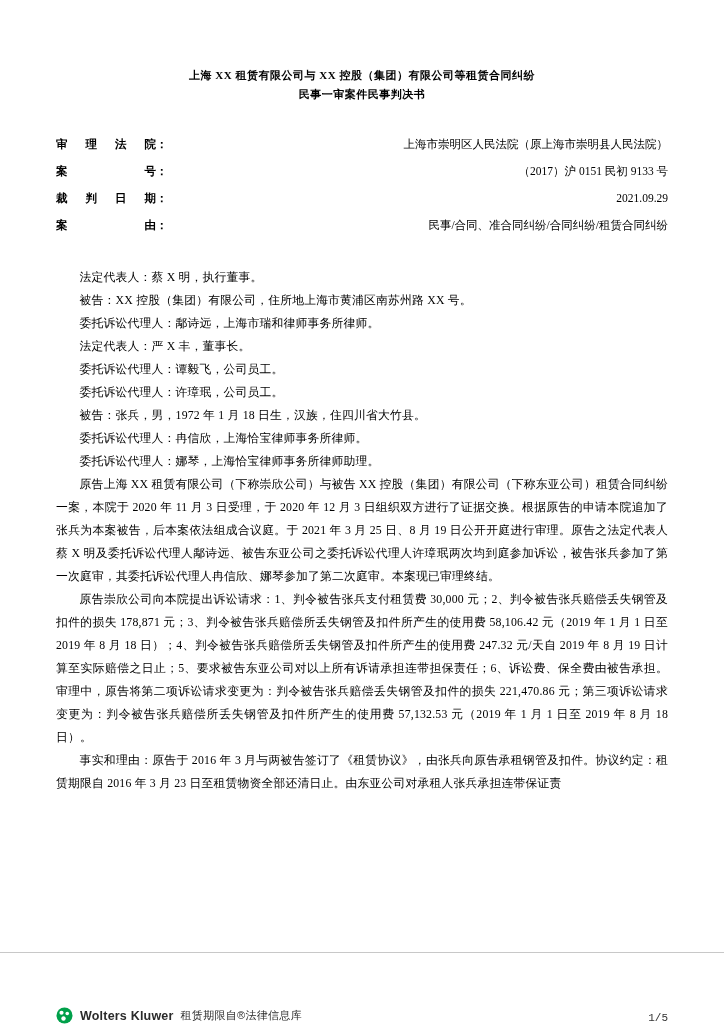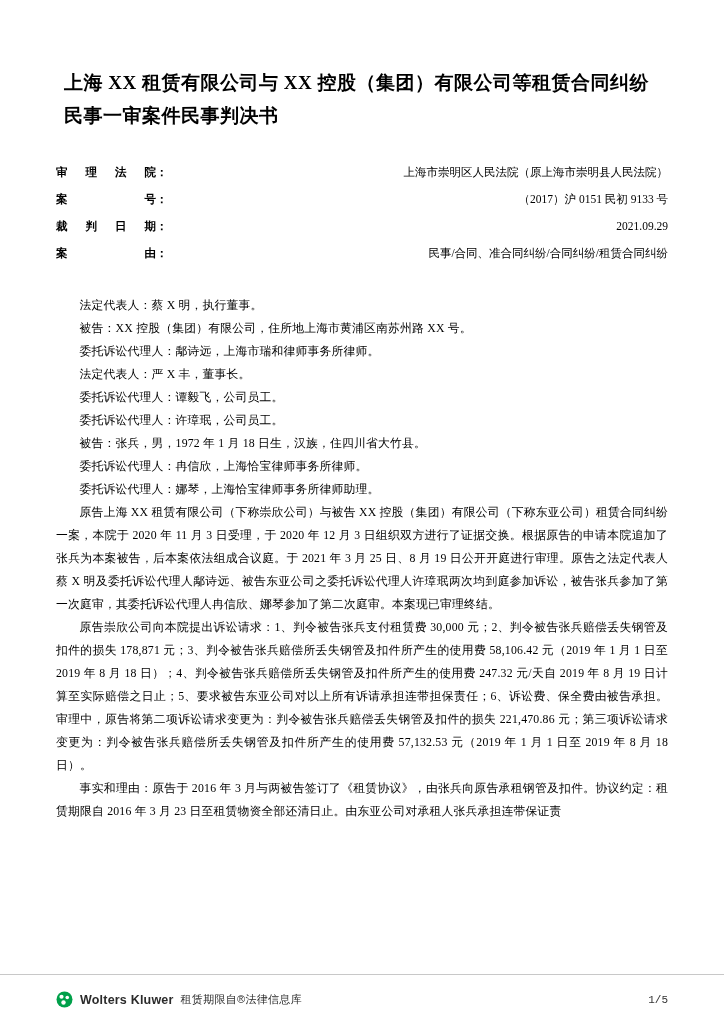--- a/index.html
+++ b/index.html
@@ -15,22 +15,22 @@
     position: relative;
     box-sizing: border-box;
     font-family: "Liberation Serif", "DejaVu Serif", serif;
     color: #000000;
     overflow: hidden;
   }
   .content {
     padding: 66px 56px 0 56px;
   }
   .doc-title {
-    text-align: left;
-    font-size: 19px;
+    text-align: center;
+    font-size: 11px;
     font-weight: bold;
     line-height: 1.75;
     letter-spacing: 0.5px;
     margin: 0 8px 26px 8px;
   }
   .meta-table {
     width: 100%;
     border-collapse: collapse;
     margin-bottom: 26px;
   }
@@ -62,24 +62,24 @@
     margin: 0;
     text-align: justify;
     text-indent: 2em;
     letter-spacing: 0.2px;
   }
   .footer {
     position: absolute;
     left: 0;
     right: 0;
     bottom: 0;
-    height: 50px;
+    height: 72px;
     border-top: 1px solid #c8c8c8;
     display: flex;
-    align-items: center;
+    align-items: flex-end;
     justify-content: space-between;
     padding: 0 56px;
     box-sizing: border-box;
   }
   .brand {
     display: flex;
     align-items: center;
     gap: 7px;
   }
   .brand-mark {

